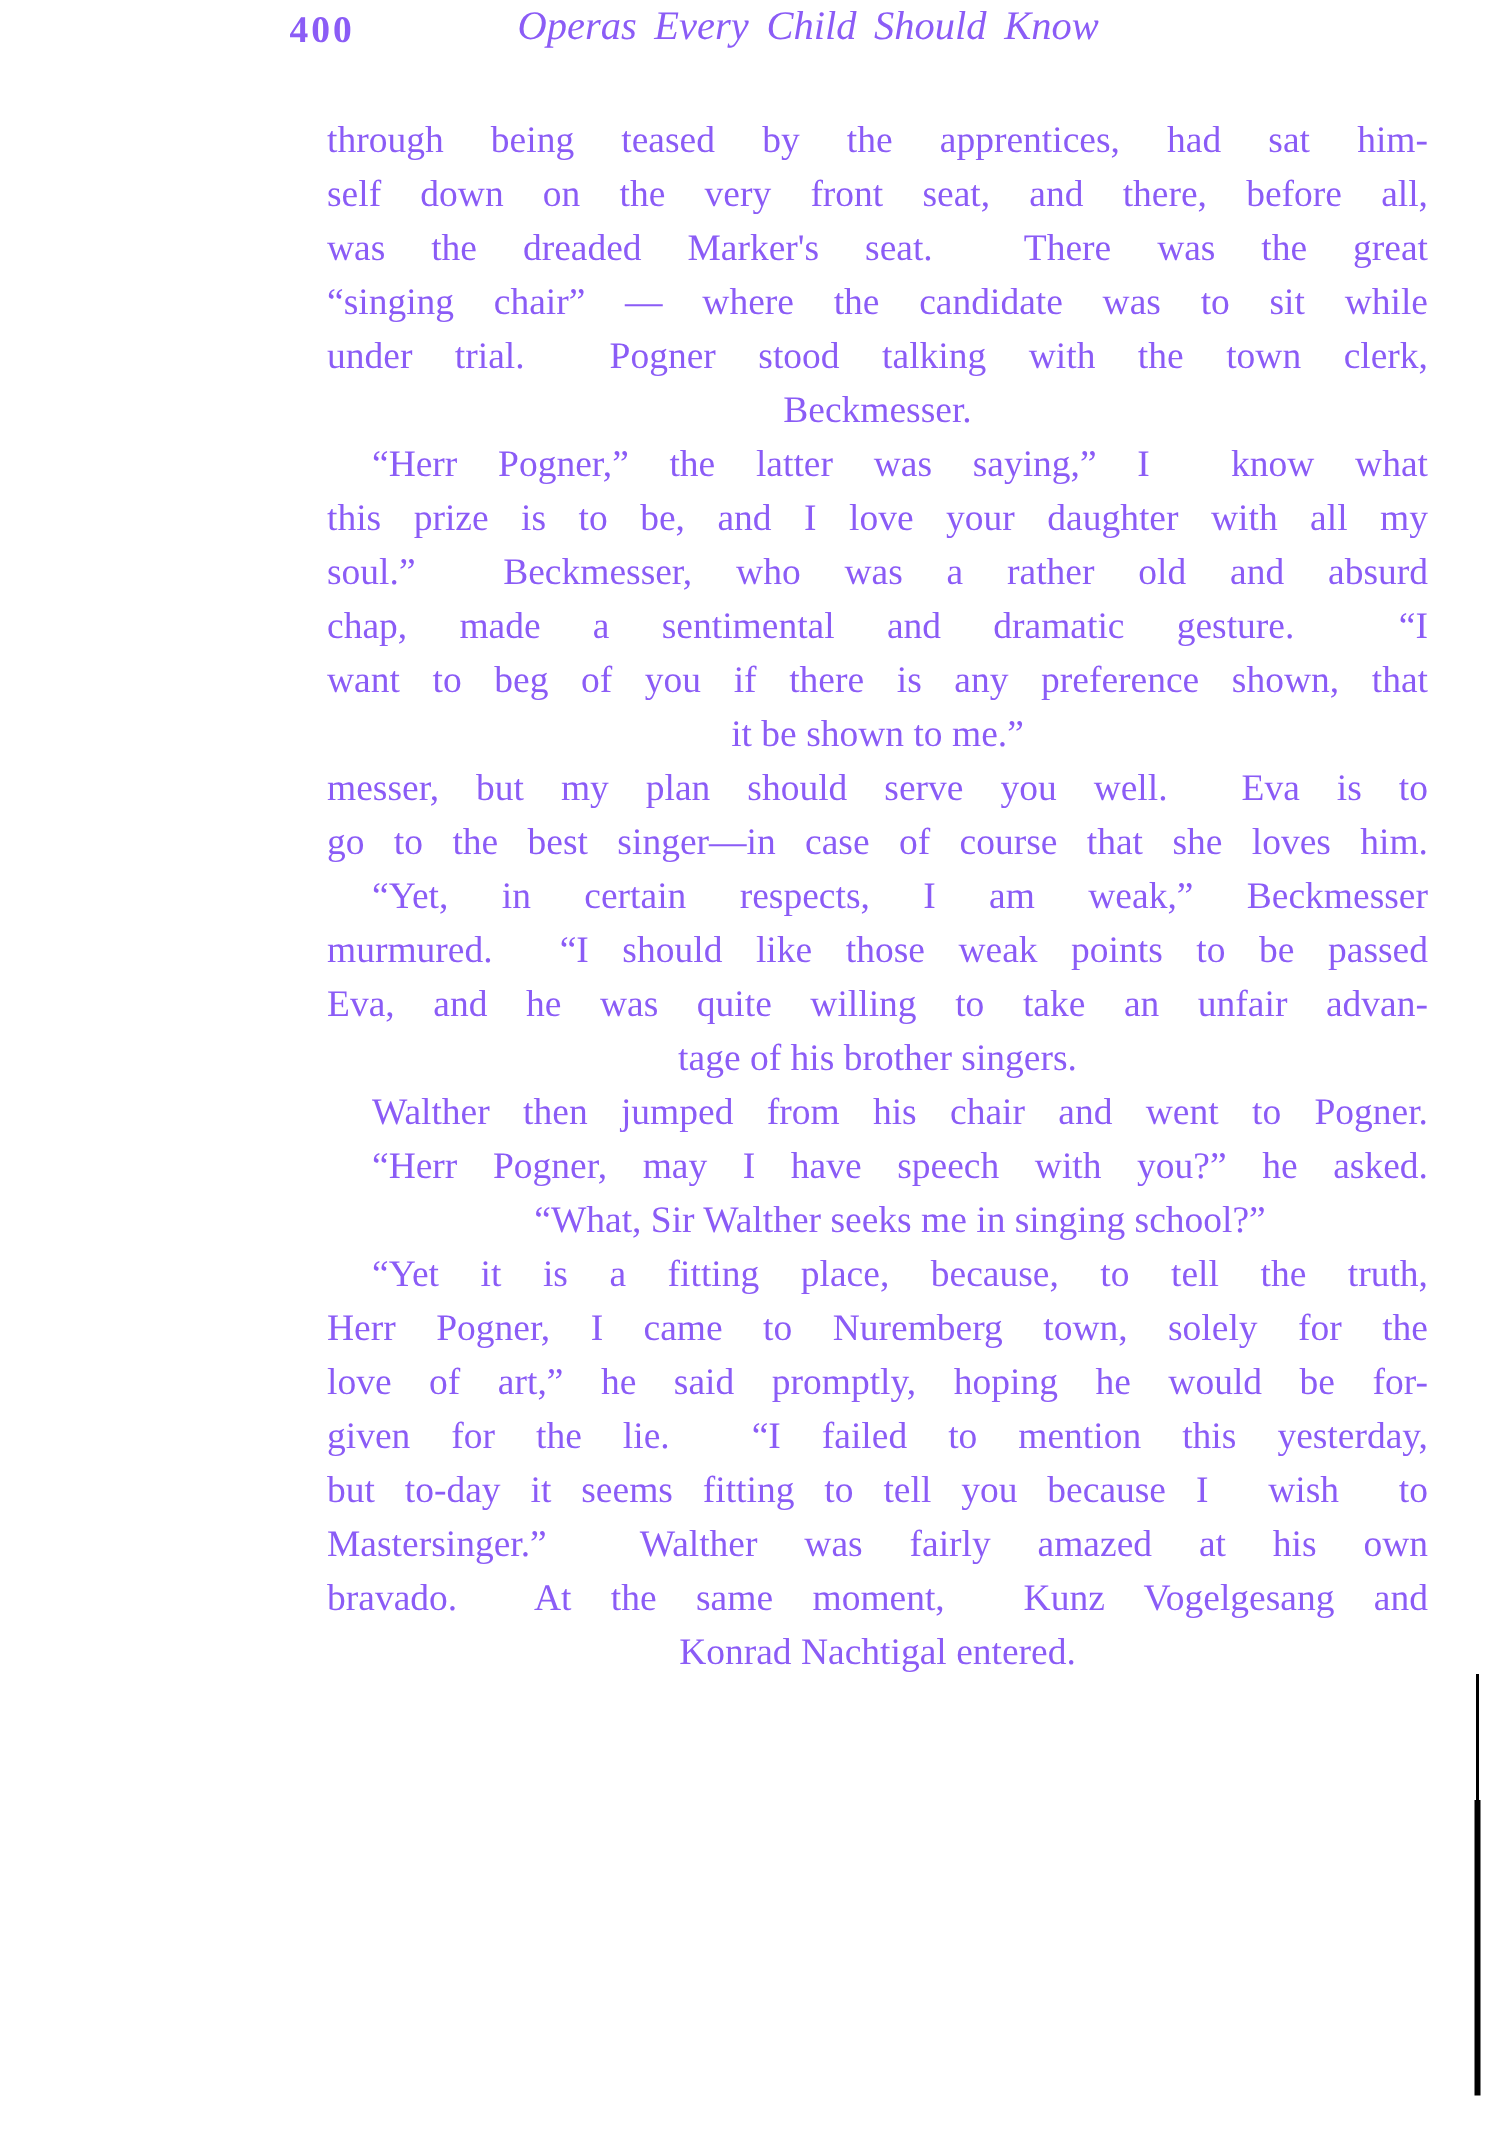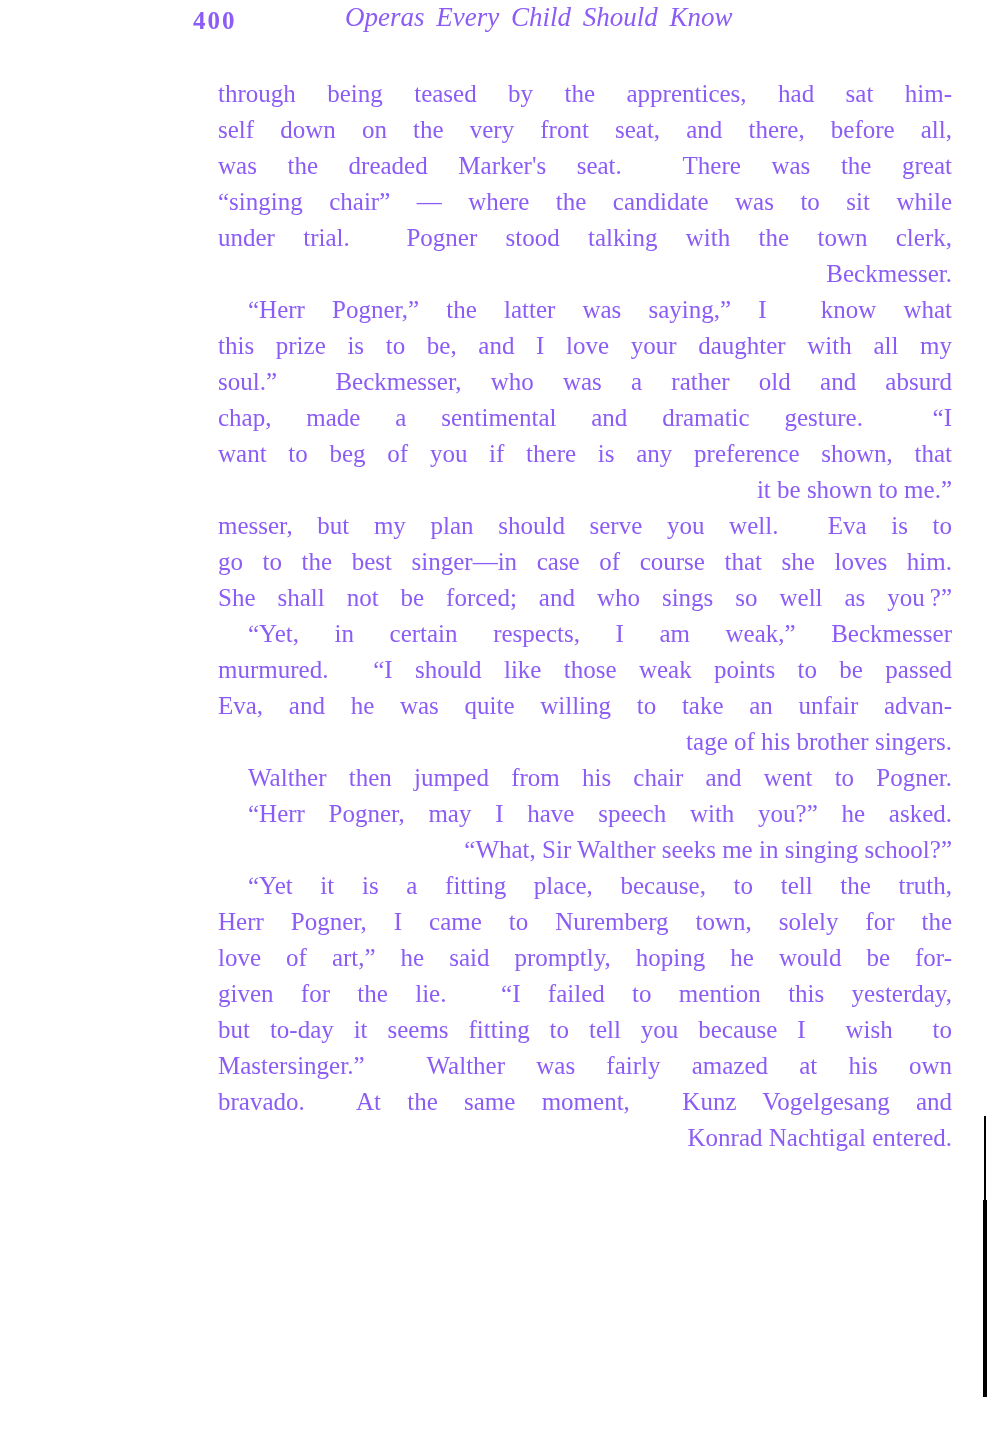--- a/index.html
+++ b/index.html
@@ -43,21 +43,21 @@
   }
   .para {
     margin: 0;
     padding: 0;
   }
   .line {
     font-size: 25px;
     line-height: 36px;
     height: 36px;
     white-space: pre-wrap;
-    text-align: right;
+    text-align: center;
     overflow: hidden;
   }
   .line.jl {
     text-align: justify;
     text-align-last: justify;
   }
   .line.indent {
     text-indent: 30px;
   }
   .artifact {
@@ -99,21 +99,20 @@
         <div class="line jl indent">“Herr Pogner,” the latter was saying,” I  know what</div>
         <div class="line jl">this prize is to be, and I love your daughter with all my</div>
         <div class="line jl">soul.”  Beckmesser, who was a rather old and absurd</div>
         <div class="line jl">chap, made a sentimental and dramatic gesture.  “I</div>
         <div class="line jl">want to beg of you if there is any preference shown, that</div>
         <div class="line">it be shown to me.”</div>
       </div>
       <div class="para">
         <div class="line jl">messer, but my plan should serve you well.  Eva is to</div>
         <div class="line jl">go to the best singer—in case of course that she loves him.</div>
-        <div class="line jl">She shall not be forced; and who sings so well as you ?”</div>
       </div>
       <div class="para">
         <div class="line jl indent">“Yet, in certain respects, I am weak,” Beckmesser</div>
         <div class="line jl">murmured.  “I should like those weak points to be passed</div>
         <div class="line jl">Eva, and he was quite willing to take an unfair advan-</div>
         <div class="line">tage of his brother singers.</div>
       </div>
       <div class="para">
         <div class="line jl indent">Walther then jumped from his chair and went to Pogner.</div>
       </div>

